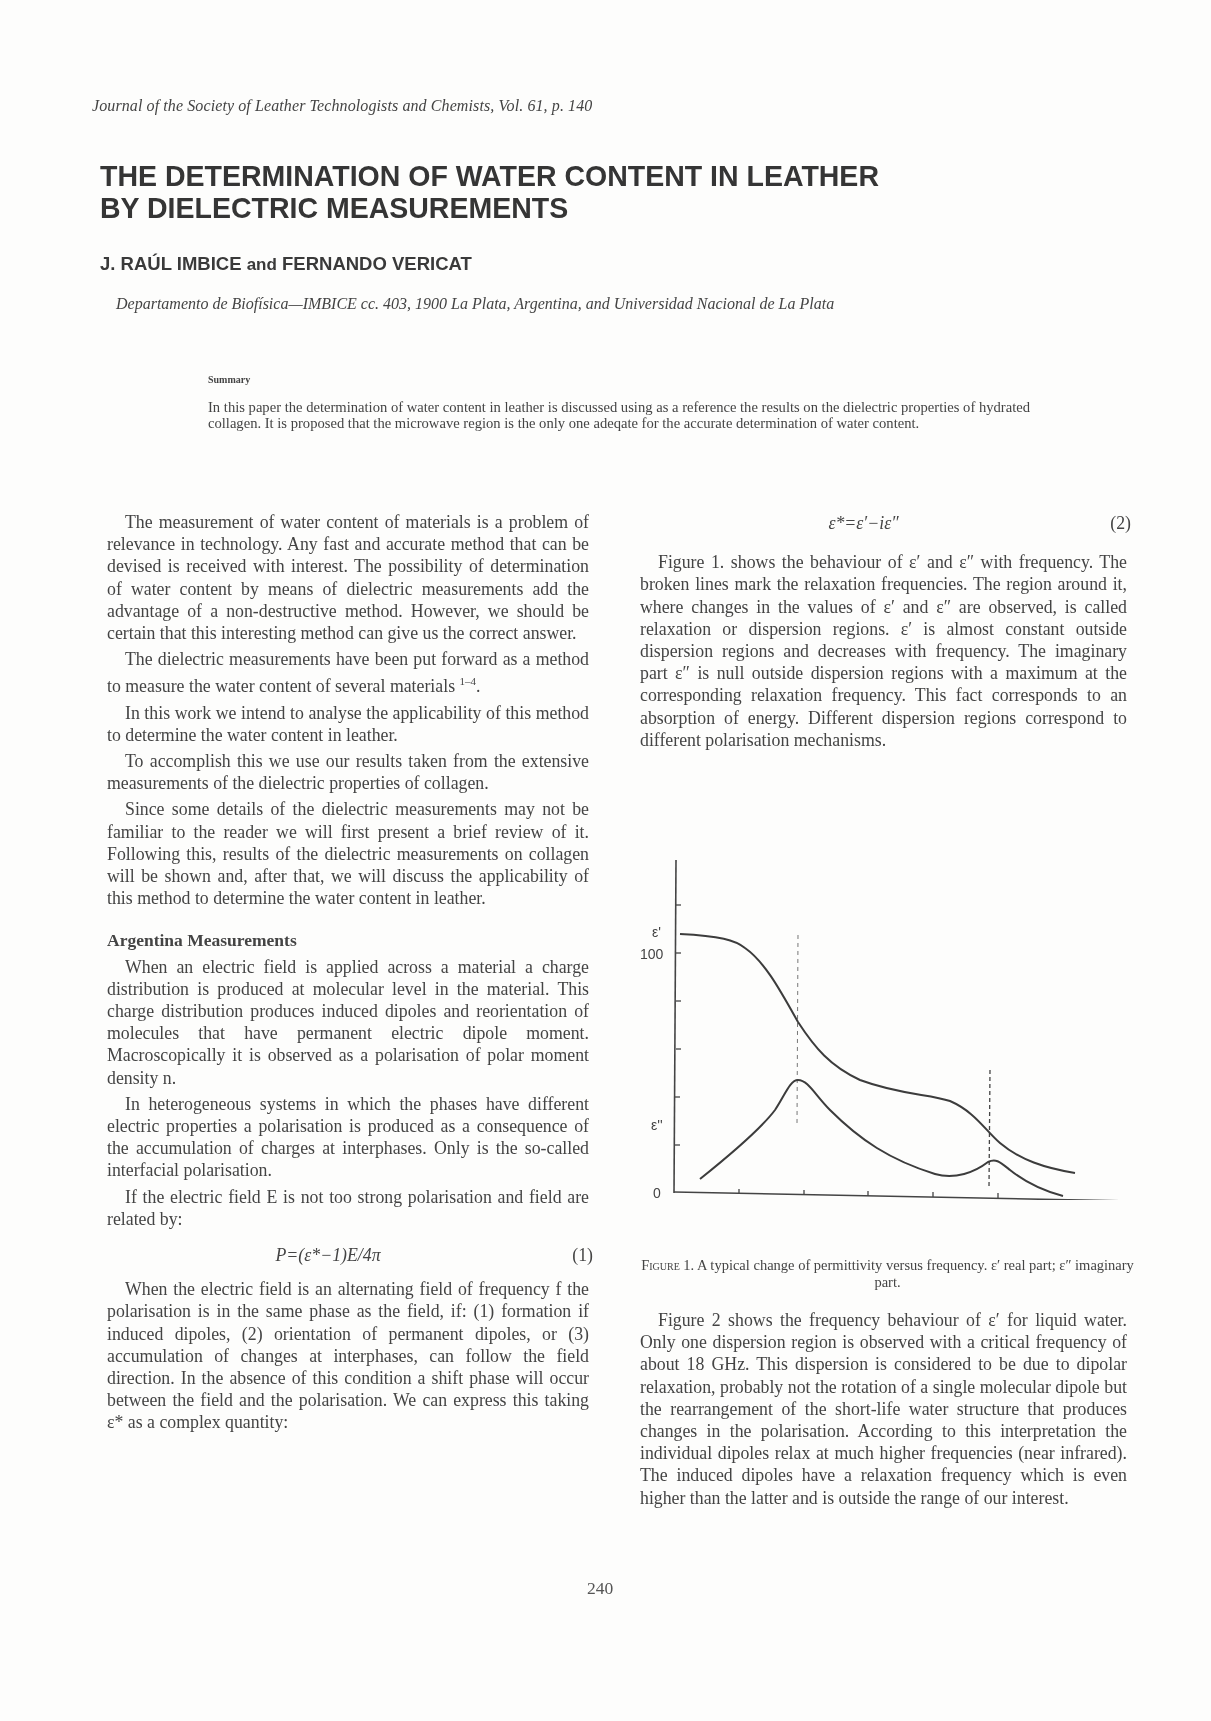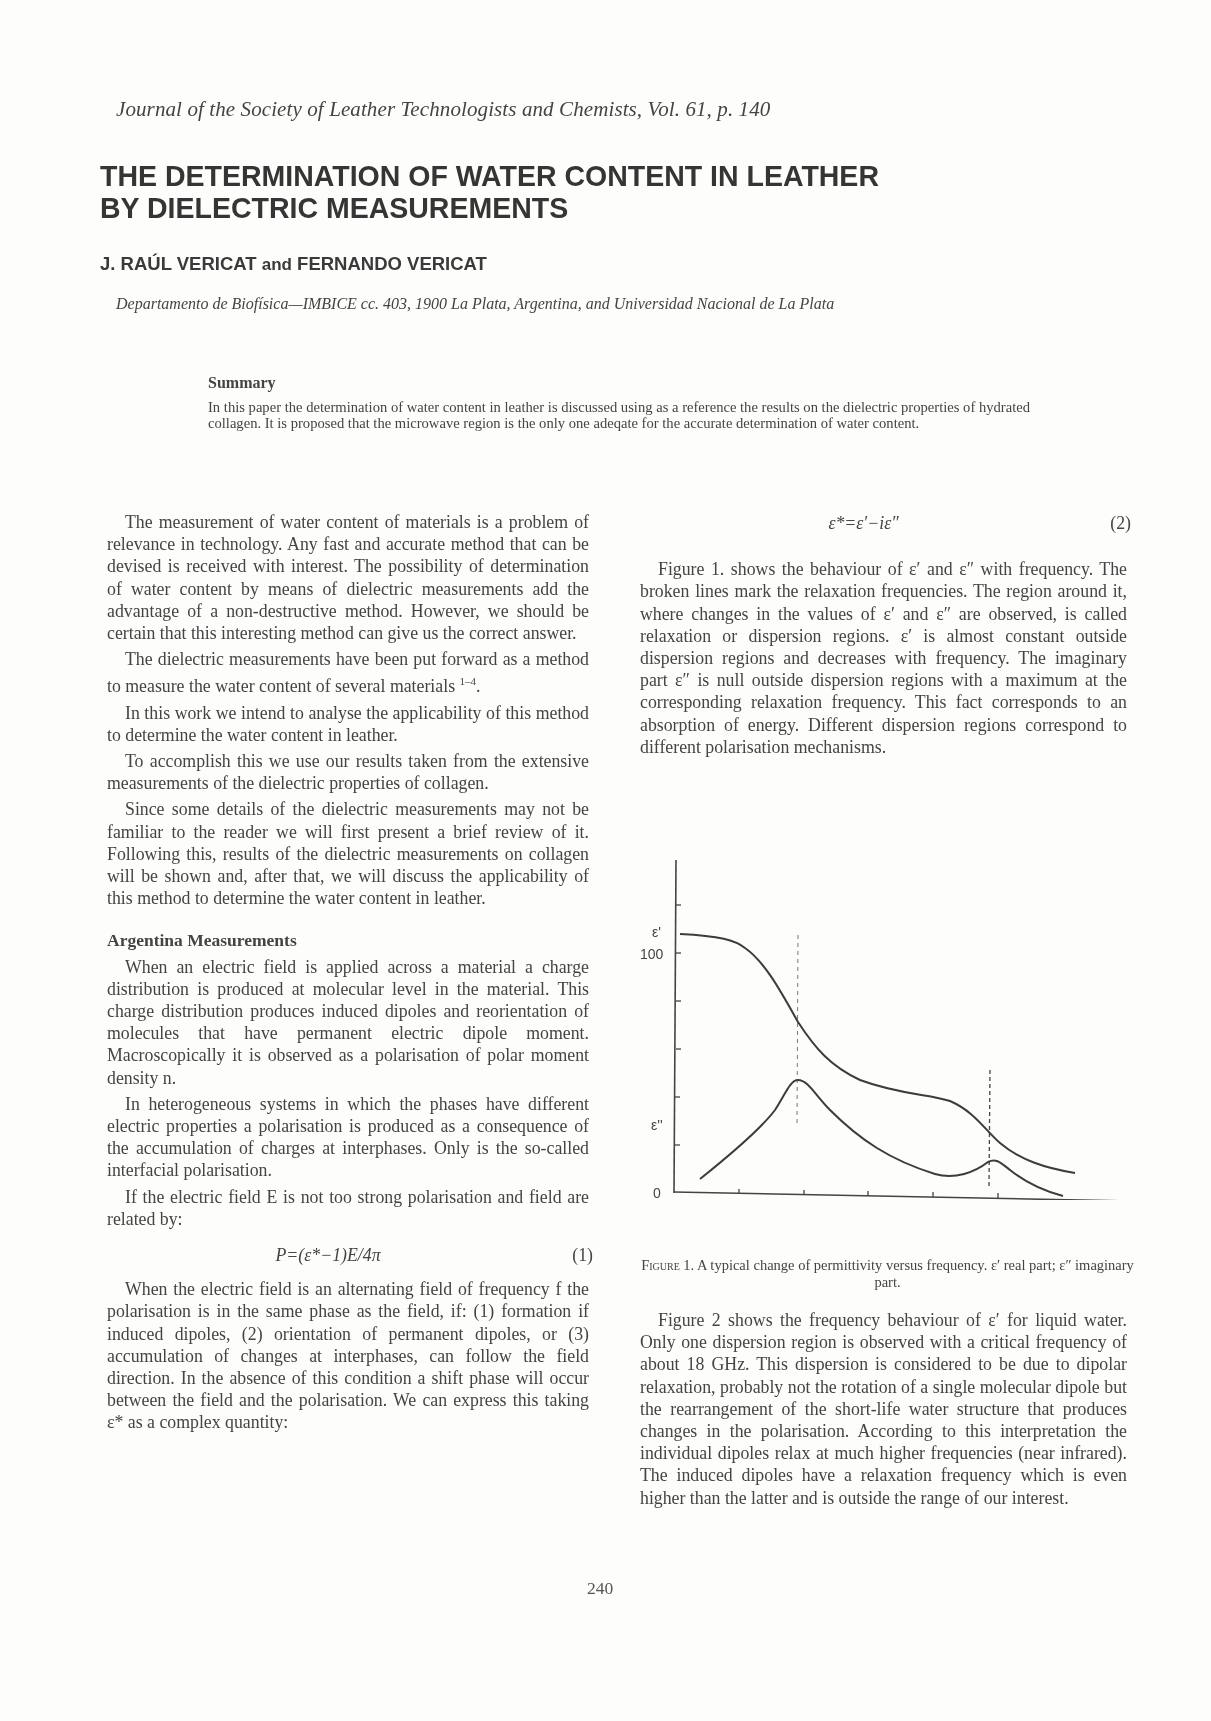--- a/index.html
+++ b/index.html
@@ -4,35 +4,35 @@
 <style>
   html, body { margin: 0; padding: 0; }
   body {
     width: 1211px; height: 1721px; position: relative;
     background: #fdfdfc; color: #3a3a3a;
     font-family: "Liberation Serif", "DejaVu Serif", serif;
     overflow: hidden;
   }
   .abs { position: absolute; }
   .running-head {
-    left: 116px; top: 97px; font-style: italic; font-size: 21px; color: #444;
+    left: 92px; top: 97px; font-style: italic; font-size: 16px; color: #444;
     letter-spacing: 0.1px;
   }
   .title {
     left: 100px; top: 160px; width: 1000px;
     font-family: "Liberation Sans", "DejaVu Sans", sans-serif; font-weight: bold;
     font-size: 30px; line-height: 32px; color: #353535; transform: scaleX(0.95); transform-origin: left;
   }
   .authors {
     left: 100px; top: 253px; font-family: "Liberation Sans", "DejaVu Sans", sans-serif;
     font-weight: bold; font-size: 18.5px; color: #3a3a3a;
   }
   .authors .and { font-weight: bold; font-size: 17px; }
   .affil { left: 116px; top: 295px; font-style: italic; font-size: 16px; color: #444; width: 1010px; }
-  .summary-head { left: 208px; top: 374px; font-weight: bold; font-size: 16px; color: #444; }
+  .summary-head { left: 208px; top: 374px; font-weight: bold; font-size: 10px; color: #444; }
   .summary-text {
     left: 208px; top: 400px; width: 822px; font-size: 14.6px; line-height: 15.5px; color: #444;
     text-align: justify;
   }
   .col {
     font-size: 17.8px; line-height: 22.2px; color: #444; text-align: justify;
   }
   .col p { margin: 4px; text-indent: 18px; }
   .col p.noindent { text-indent: 0; }
   .left-col { left: 103px; top: 507px; width: 490px; }
@@ -53,21 +53,21 @@
 <body>
 
 <div class="abs running-head">Journal of the Society of Leather Technologists and Chemists, Vol. 61, p. 140</div>
 
 <div class="abs title">
   <div>THE DETERMINATION OF WATER CONTENT IN LEATHER</div>
   <div>BY DIELECTRIC MEASUREMENTS</div>
 </div>
 
 <div class="abs authors">
-  <span>J. RAÚL VERICAT</span>
+  <span>J. RAÚL IMBICE</span>
   <span class="and">and</span>
   <span>FERNANDO VERICAT</span>
 </div>
 
 <div class="abs affil">Departamento de Biofísica—IMBICE cc. 403, 1900 La Plata, Argentina, and Universidad Nacional de La Plata</div>
 
 <div class="abs summary-head">Summary</div>
 <div class="abs summary-text">In this paper the determination of water content in leather is discussed using as a reference the results on the dielectric properties of hydrated collagen. It is proposed that the microwave region is the only one adeqate for the accurate determination of water content.</div>
 
 <div class="abs col left-col">
@@ -81,21 +81,21 @@
   <p>In heterogeneous systems in which the phases have different electric properties a polarisation is produced as a consequence of the accumulation of charges at interphases. Only is the so-called interfacial polarisation.</p>
   <p>If the electric field E is not too strong polarisation and field are related by:</p>
   <div class="eq" style="margin:14px 0 12px 0">
     <span class="formula">P=(ε*−1)E/4π</span>
     <span class="num">(1)</span>
   </div>
   <p>When the electric field is an alternating field of frequency f the polarisation is in the same phase as the field, if: (1) formation if induced dipoles, (2) orientation of permanent dipoles, or (3) accumulation of changes at interphases, can follow the field direction. In the absence of this condition a shift phase will occur between the field and the polarisation. We can express this taking ε* as a complex quantity:</p>
 </div>
 
 <div class="abs col right-col" style="top:512px">
-  <div class="eq" style="margin:0 0 24px 0">
+  <div class="eq" style="margin:0 0 17px 0">
     <span class="formula">ε*=ε′−iε″</span>
     <span class="num">(2)</span>
   </div>
   <p>Figure 1. shows the behaviour of ε′ and ε″ with frequency. The broken lines mark the relaxation frequencies. The region around it, where changes in the values of ε′ and ε″ are observed, is called relaxation or dispersion regions. ε′ is almost constant outside dispersion regions and decreases with frequency. The imaginary part ε″ is null outside dispersion regions with a maximum at the corresponding relaxation frequency. This fact corresponds to an absorption of energy. Different dispersion regions correspond to different polarisation mechanisms.</p>
 </div>
 
 <div class="abs figure">
   <svg width="515" height="345" viewBox="625 855 515 345" xmlns="http://www.w3.org/2000/svg">
 
     <line x1="676" y1="860" x2="674" y2="1193" stroke="#444" stroke-width="1.6"></line>

